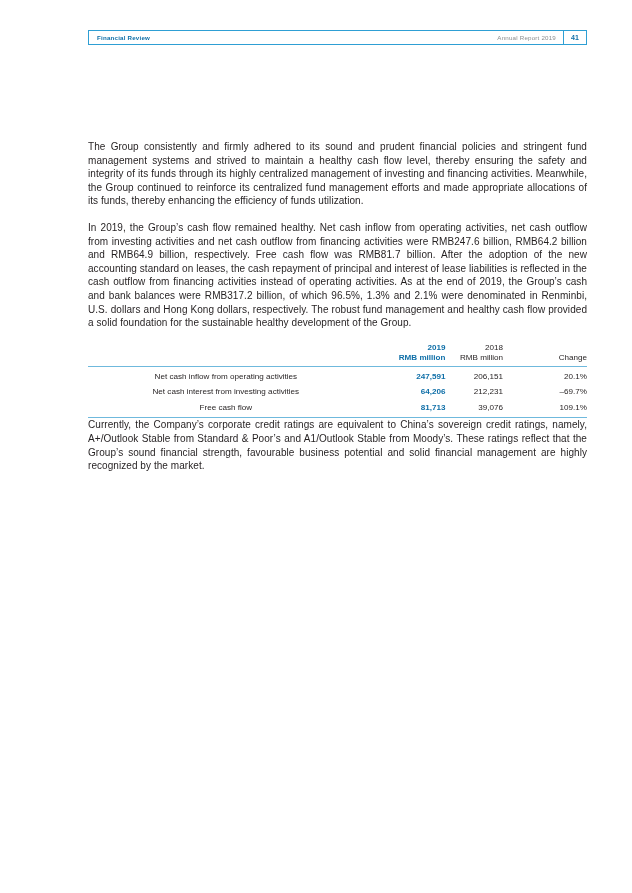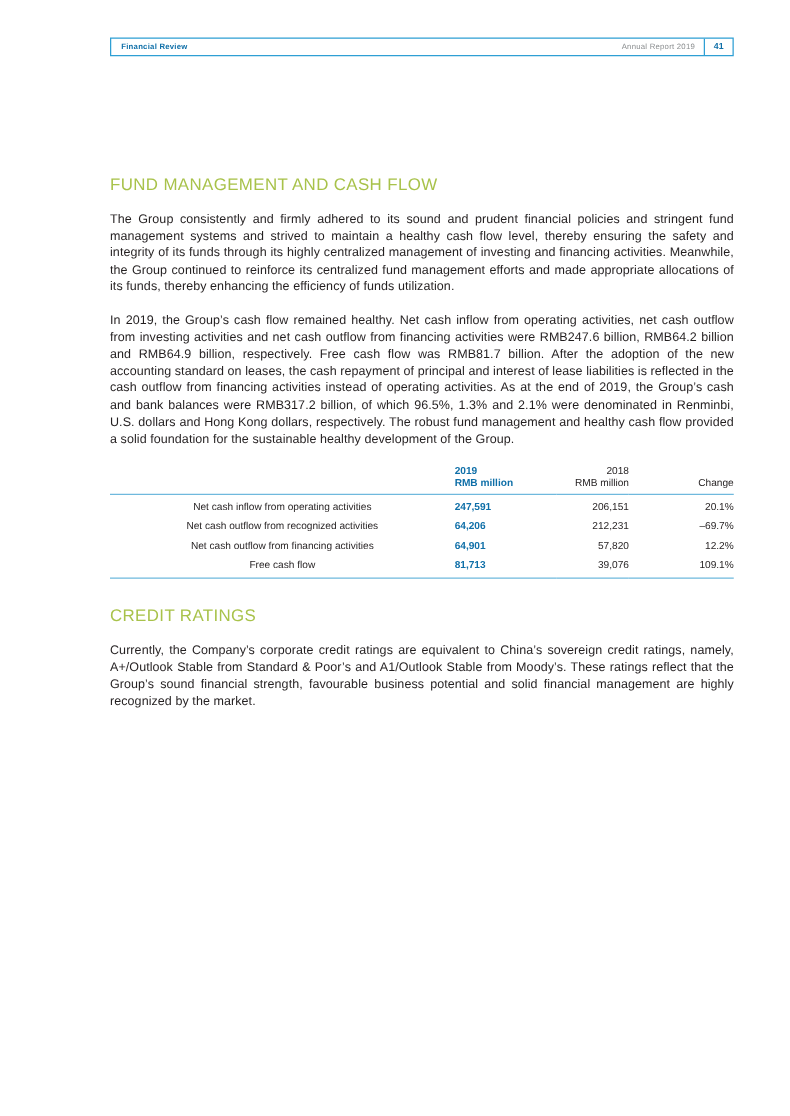--- a/index.html
+++ b/index.html
@@ -100,21 +100,21 @@
     border-collapse: collapse;
     margin-top: 8px;
     font-size: 8.1px;
     color: #231f20;
   }
   table.fin th, table.fin td {
     padding: 0;
     font-weight: normal;
   }
   .col-label { width: 263px; text-align: center; }
-  .col-num   { width: 78px;  }
+  .col-num   { width: 78px;  text-align: right; }
   .col-num2  { width: 55px;  text-align: right; }
   .col-chg   { width: 80px;  text-align: right; }
 
   tr.hdr-year td {
     padding-bottom: 1px;
     font-weight: bold;
     font-size: 8.1px;
   }
   tr.hdr-year td.y2019 { color: #0f6fa8; }
   tr.hdr-year td.y2018 { color: #231f20; font-weight: normal; }
@@ -159,21 +159,20 @@
 
   <div class="header">
     <div class="header-left">Financial Review</div>
     <div class="header-spacer"></div>
     <div class="header-right">Annual Report 2019</div>
     <div class="header-page">41</div>
   </div>
 
   <div class="content">
 
-    <h1 class="section-title">FUND MANAGEMENT AND CASH FLOW</h1>
 
     <p class="para">The Group consistently and firmly adhered to its sound and prudent financial policies and stringent fund management systems and strived to maintain a healthy cash flow level, thereby ensuring the safety and integrity of its funds through its highly centralized management of investing and financing activities. Meanwhile, the Group continued to reinforce its centralized fund management efforts and made appropriate allocations of its funds, thereby enhancing the efficiency of funds utilization.</p>
 
     <p class="para">In 2019, the Group’s cash flow remained healthy. Net cash inflow from operating activities, net cash outflow from investing activities and net cash outflow from financing activities were RMB247.6 billion, RMB64.2 billion and RMB64.9 billion, respectively. Free cash flow was RMB81.7 billion. After the adoption of the new accounting standard on leases, the cash repayment of principal and interest of lease liabilities is reflected in the cash outflow from financing activities instead of operating activities. As at the end of 2019, the Group’s cash and bank balances were RMB317.2 billion, of which 96.5%, 1.3% and 2.1% were denominated in Renminbi, U.S. dollars and Hong Kong dollars, respectively. The robust fund management and healthy cash flow provided a solid foundation for the sustainable healthy development of the Group.</p>
 
     <table class="fin">
       <tbody>
         <tr class="hdr-year">
           <td class="col-label"></td>
           <td class="col-num y2019">2019</td>
@@ -190,42 +189,35 @@
           <td colspan="4"></td>
         </tr>
 
         <tr class="data first">
           <td class="col-label">Net cash inflow from operating activities</td>
           <td class="col-num v2019">247,591</td>
           <td class="col-num2">206,151</td>
           <td class="col-chg">20.1%</td>
         </tr>
         <tr class="data">
-          <td class="col-label">Net cash outflow from recognized activities</td>
+          <td class="col-label">Net cash interest from investing activities</td>
           <td class="col-num v2019">64,206</td>
           <td class="col-num2">212,231</td>
           <td class="col-chg">–69.7%</td>
-        </tr>
-        <tr class="data">
-          <td class="col-label">Net cash outflow from financing activities</td>
-          <td class="col-num v2019">64,901</td>
-          <td class="col-num2">57,820</td>
-          <td class="col-chg">12.2%</td>
         </tr>
         <tr class="data last">
           <td class="col-label">Free cash flow</td>
           <td class="col-num v2019">81,713</td>
           <td class="col-num2">39,076</td>
           <td class="col-chg">109.1%</td>
         </tr>
 
         <tr class="rule-bot">
           <td colspan="4"></td>
         </tr>
       </tbody>
     </table>
 
-    <h1 class="section-title second">CREDIT RATINGS</h1>
 
     <p class="para">Currently, the Company’s corporate credit ratings are equivalent to China’s sovereign credit ratings, namely, A+/Outlook Stable from Standard &amp; Poor’s and A1/Outlook Stable from Moody’s. These ratings reflect that the Group’s sound financial strength, favourable business potential and solid financial management are highly recognized by the market.</p>
 
   </div>
 </div>
 
 </body></html>

